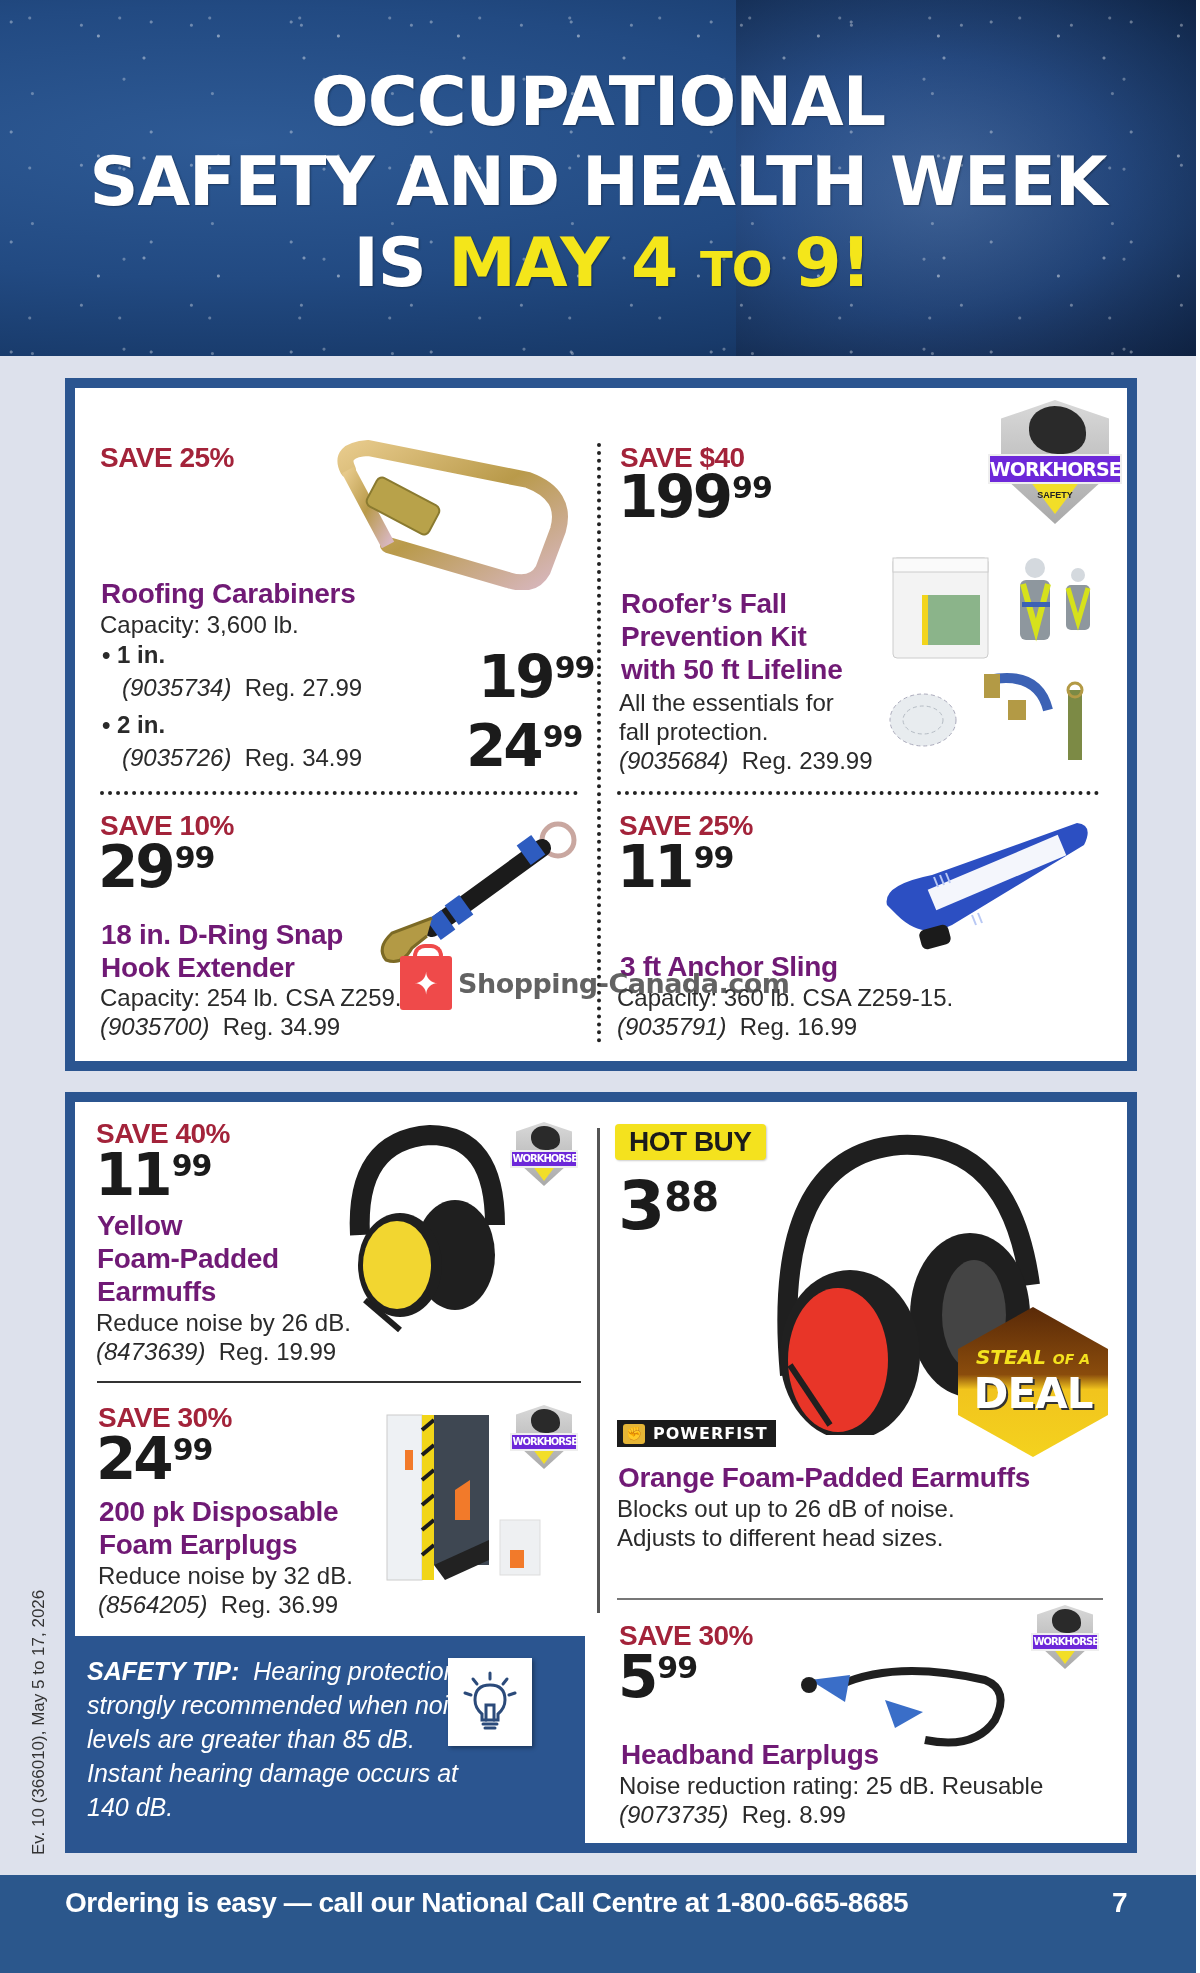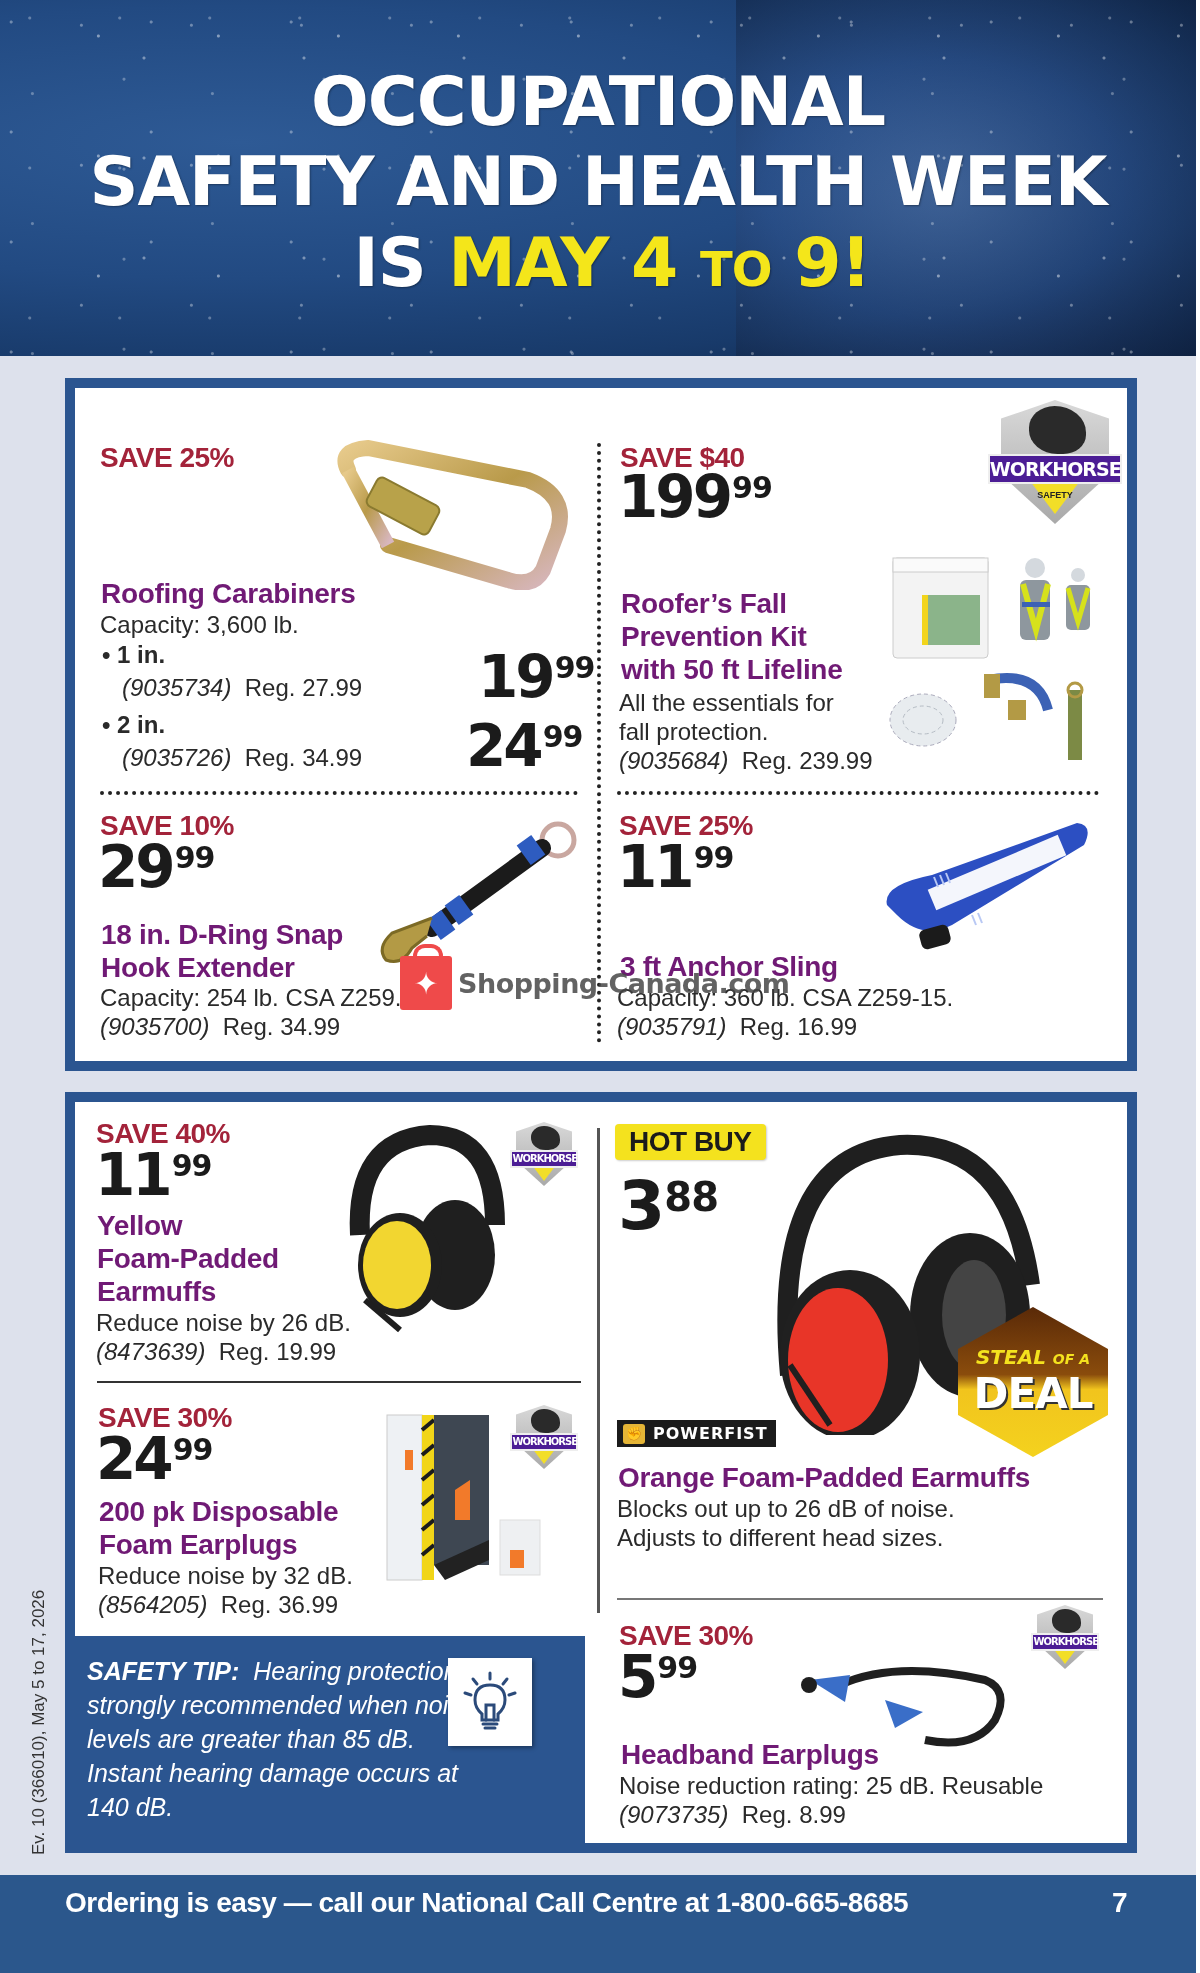--- a/index.html
+++ b/index.html
@@ -45,21 +45,21 @@
   .dotline-h { position: absolute; height: 0; border-top: 4px dotted #222; }
   .dotline-v { position: absolute; width: 0; border-left: 4px dotted #222; }
   .solid-h { position: absolute; height: 2px; background: #333; }
   .solid-v { position: absolute; width: 3px; background: #555; }
 
   
   .art { position: absolute; }
   .logo { position: absolute; text-align: center; }
   .logo .shield { margin: 0 auto; background: linear-gradient(#d9d9d9, #a9a9a9); clip-path: polygon(50% 0, 100% 15%, 100% 60%, 50% 100%, 0 60%, 0 15%); position: relative; }
   .logo .shield .yel { position: absolute; left: 18%; right: 18%; top: 55%; bottom: 8%; background: #f2de28; clip-path: polygon(0 0,100% 0,50% 100%); }
-  .logo .wordmark { position: absolute; left: -6%; right: -6%; font-family: "DejaVu Sans", sans-serif; font-weight: bold; color: #fff; background: #4c1d95; letter-spacing: -1px; border: 2px solid #eee; }
+  .logo .wordmark { position: absolute; left: -6%; right: -6%; font-family: "DejaVu Sans", sans-serif; font-weight: bold; color: #fff; background: #6d28d9; letter-spacing: -1px; border: 2px solid #eee; }
   .logo .horse { position: absolute; left: 28%; width: 48%; background: #2a2a2a; border-radius: 45% 55% 40% 50%; }
 
   .hotbuy { position: absolute; background: #f4e21e; color: #1b1b1b; font-weight: bold; font-size: 28px; padding: 2px 14px; border-radius: 4px; letter-spacing: -0.5px; box-shadow: 1px 1px 2px rgba(0,0,0,0.2); }
   .powerfist { position: absolute; background: #1b1b1b; color: #fff; font-family: "DejaVu Sans", sans-serif; font-weight: bold; font-size: 16px; padding: 4px 8px 4px 36px; letter-spacing: 1px; }
   .powerfist .pf-icon { position: absolute; left: 6px; top: 4px; width: 22px; height: 20px; background: #e5b536; border-radius: 3px; color: #1b1b1b; font-size: 13px; text-align: center; line-height: 20px; letter-spacing: 0; }
   .steal { position: absolute; width: 150px; height: 150px; background: linear-gradient(#5a2a08 0%, #8a4c0c 45%, #f1c41d 55%, #f4d21e 100%); clip-path: polygon(50% 0, 100% 28%, 100% 72%, 50% 100%, 0 72%, 0 28%); text-align: center; }
   .steal .s1 { position: absolute; top: 38px; left: 0; right: 0; font-family: "DejaVu Sans", sans-serif; font-weight: bold; font-style: italic; color: #f4e21e; font-size: 20px; }
   .steal .s1 small { font-size: 14px; }
   .steal .s2 { position: absolute; top: 62px; left: 0; right: 0; font-family: "DejaVu Sans", sans-serif; font-weight: bold; color: #fff; font-size: 42px; text-shadow: 2px 2px 0 #333; letter-spacing: -1px; }
 

